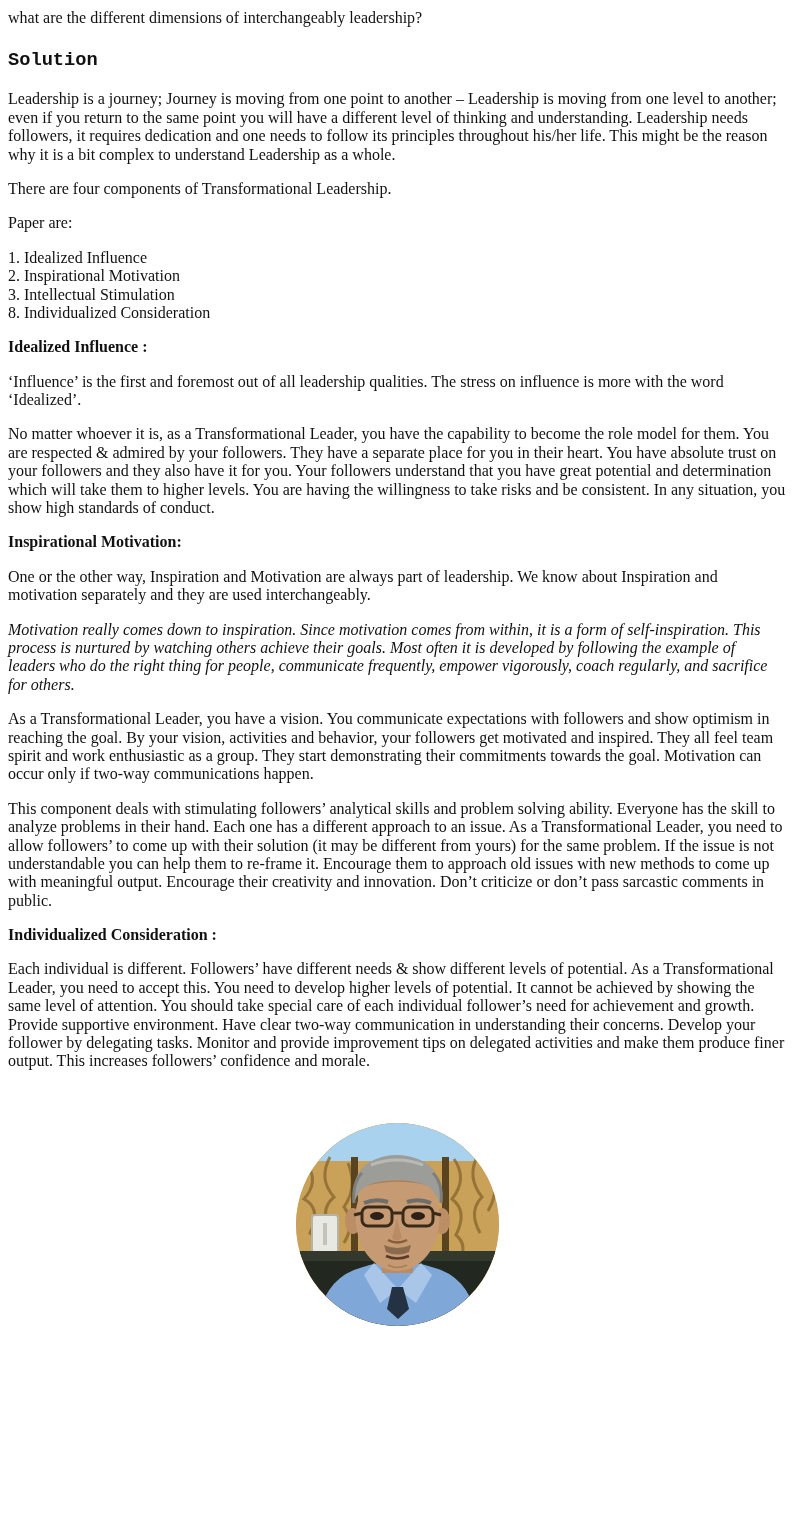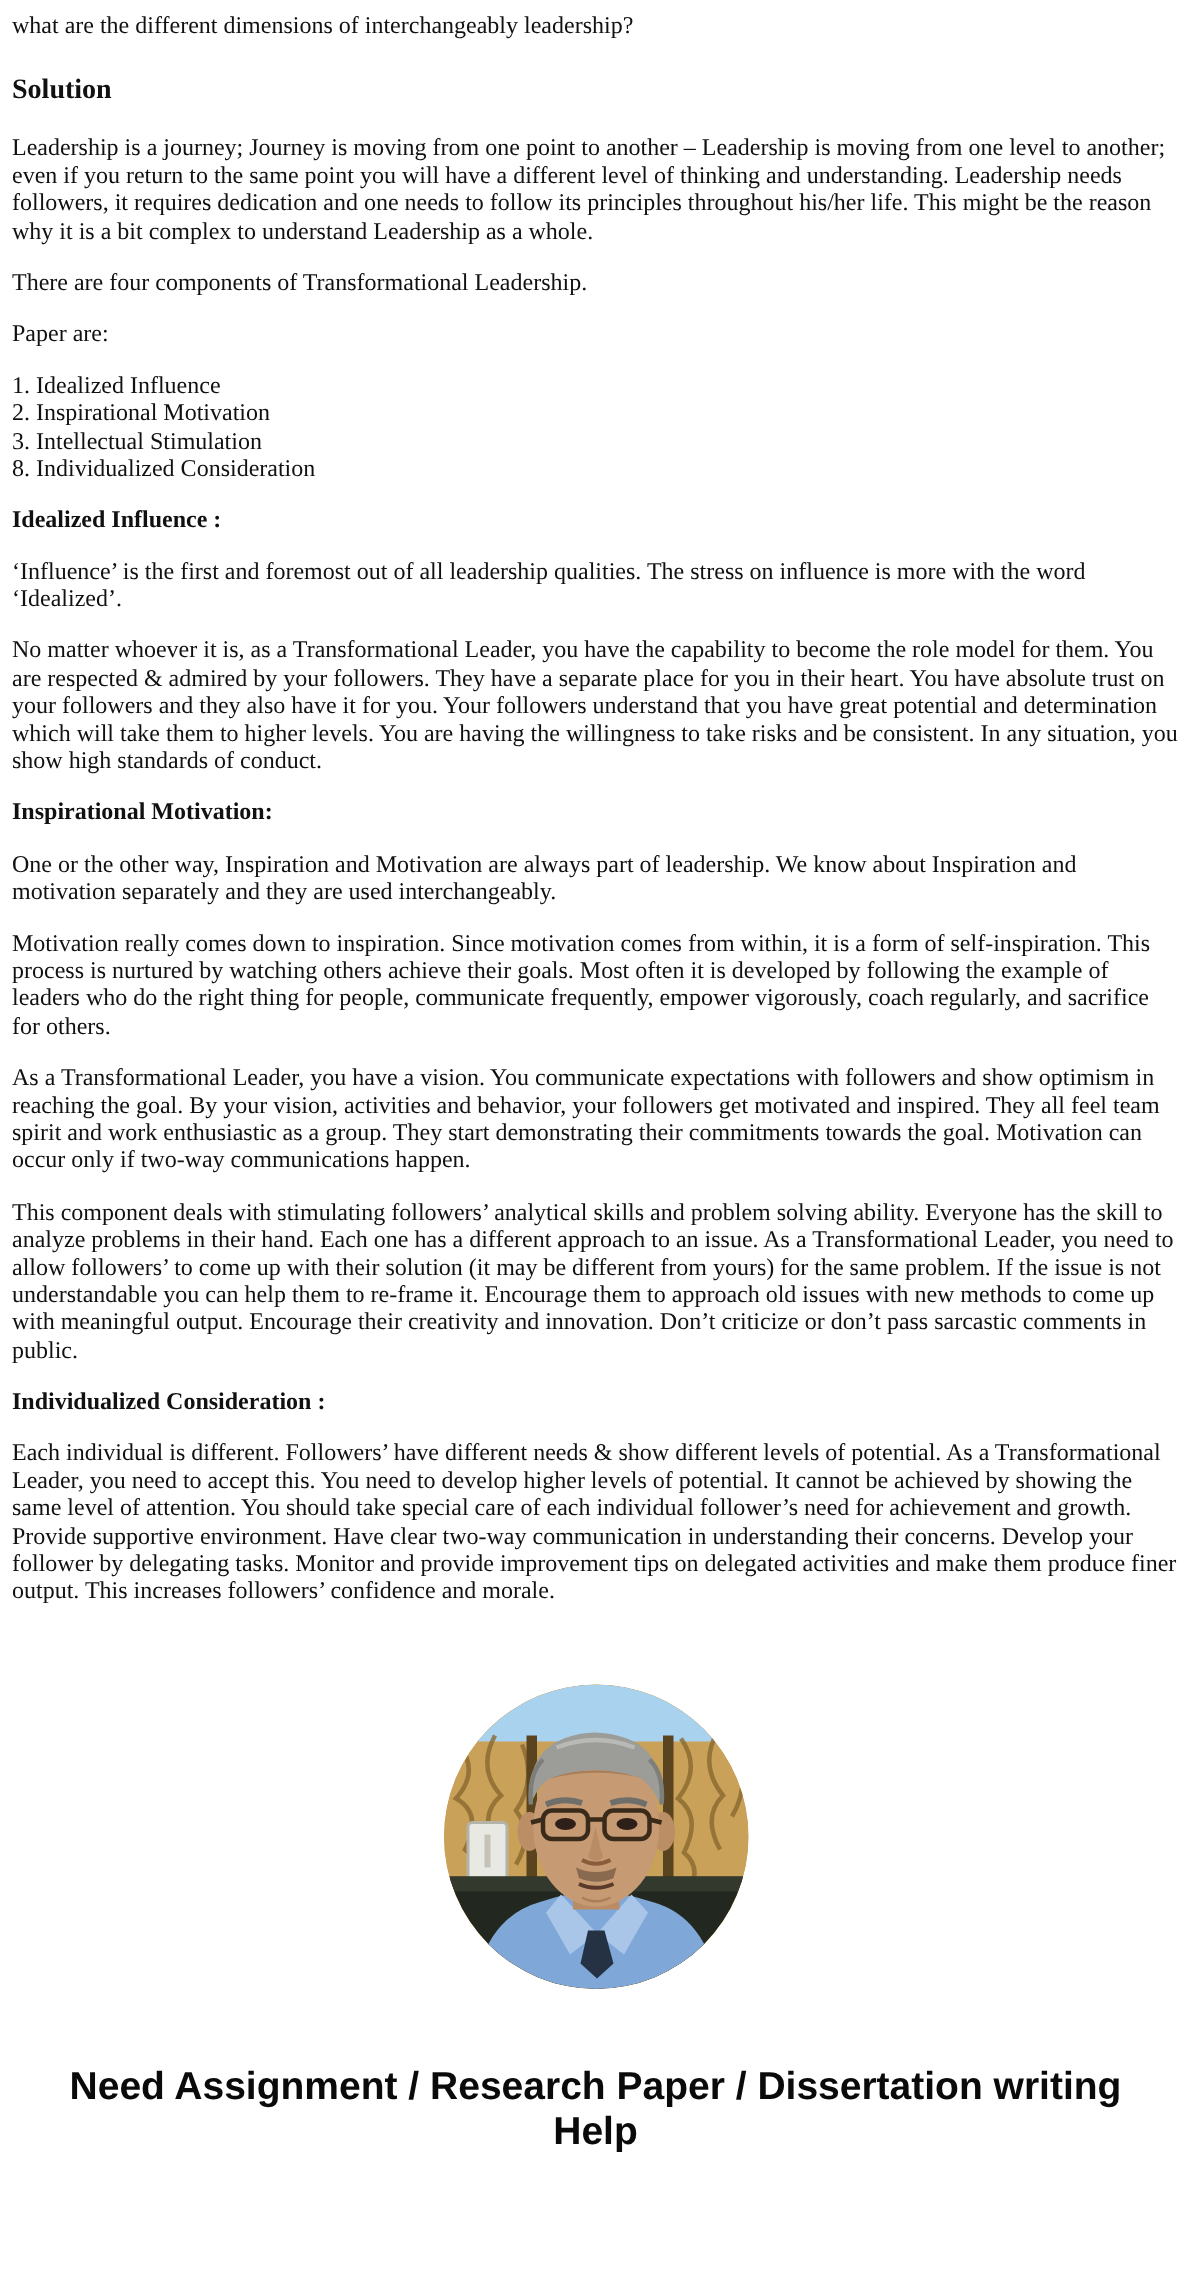--- a/index.html
+++ b/index.html
@@ -23,29 +23,30 @@
     line-height: 1.15;
     margin: 16px 0;
   }
   .doc p.first {
     margin-top: 0;
   }
   h3.solution {
     font-size: 18.7px;
     font-weight: bold;
     margin: 22px 0 19px 0;
-    font-family: Liberation Serif, serif;
+    font-family: Liberation Mono, monospace;
   }
   .section-heading {
     font-weight: bold;
   }
   .bold-lead {
     font-weight: normal;
   }
   .italic {
+    font-style: italic;
   }
   .list-line {
     font-size: 16px;
     line-height: 1.15;
   }
   .avatar-wrap {
     margin-top: 52px;
     display: flex;
     justify-content: center;
   }
@@ -186,16 +187,15 @@
 
           <path d="M90,133 q11,5 23,0" stroke="#5a3a2a" stroke-width="2.5" fill="none"></path>
 
           <path d="M92,142 q9,5 19,0" stroke="#a97f59" stroke-width="1.5" fill="none"></path>
         </g>
       </svg>
     </div>
   </div>
 
   <div class="footer">
-    <div>Need Assignment / Research Paper / Dissertation writing Help</div>
   </div>
 
 </div>
 
 </body></html>

